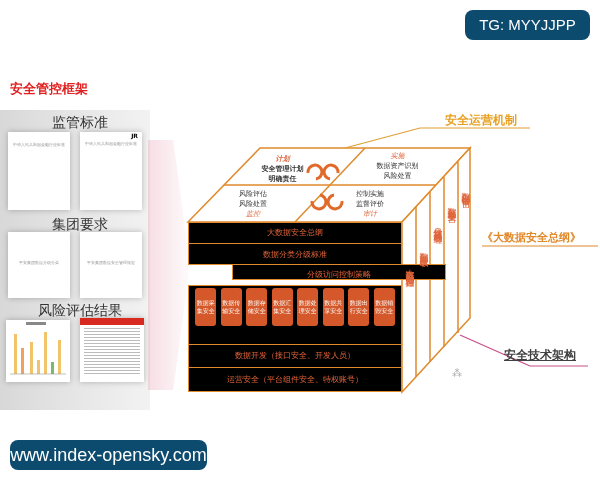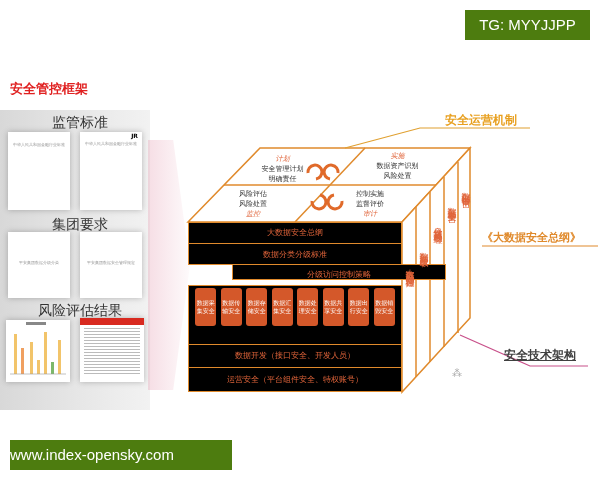--- a/index.html
+++ b/index.html
@@ -1,21 +1,21 @@
 <!DOCTYPE html>
 <html><head>
 <meta charset="utf-8">
 <style>
   html, body { margin:0; padding:0; }
   body { width:600px; height:480px; background:#ffffff; position:relative; overflow:hidden;
          font-family:"DejaVu Sans", sans-serif; }
   .abs { position:absolute; }
-  .wm { background:#4d7c0f; color:#ffffff; font-family:"Liberation Sans", sans-serif; }
+  .wm { background:#0c4a6e; color:#ffffff; font-family:"Liberation Sans", sans-serif;border-radius:8px; }
   #wm-top { left:465px; top:10px; width:125px; height:30px; font-size:15px; line-height:30px; text-align:center; }
-  #wm-bottom { left:10px; top:440px; width:222px; height:30px; font-size:15px; line-height:30px; text-align:left; }
+  #wm-bottom { left:10px; top:440px; width:197px; height:30px; font-size:18px; line-height:30px; text-align:center; }
 
   #left-title { left:10px; top:80px; color:#e02020; font-size:13px; font-weight:bold; }
   .sect-title { color:#333; font-size:14px; text-align:center; width:140px; left:10px; }
   #panel { left:0; top:110px; width:150px; height:300px;
            background:linear-gradient(90deg,#d8d8d8 0%,#e6e6e6 50%,#f2f2f2 100%); filter:blur(0.3px); }
   .docimg { background:#fff; box-shadow:0 0 6px rgba(0,0,0,0.25); }
   .doctext { font-size:4px; color:#999; text-align:center; }
   #arrow-band { left:148px; top:140px; width:42px; height:250px;
      background:linear-gradient(90deg, rgba(230,160,180,0.35), rgba(240,200,210,0.08)); 
      clip-path:polygon(0 0, 60% 0, 100% 50%, 60% 100%, 0 100%); }
@@ -92,21 +92,21 @@
     <line x1="430" y1="192" x2="430" y2="362"></line>
     <line x1="444" y1="177" x2="444" y2="347"></line>
     <line x1="458" y1="162" x2="458" y2="333"></line>
   </g>
 
   <polyline points="345,148 420,128 530,128" stroke="#e0a030" stroke-width="1.2" fill="none"></polyline>
   <line x1="482" y1="246" x2="598" y2="246" stroke="#e08a2c" stroke-width="1.2"></line>
   <polyline points="460,335 530,366 588,366" stroke="#c8508a" stroke-width="1.2" fill="none"></polyline>
 </svg>
 
-<div class="top-label" style="left:245px;top:154px;width:75px;">
+<div class="top-label" style="left:245px;top:154px;width:75px;font-weight:bold;">
   <div class="top-head">计划</div>
   <div>安全管理计划</div>
   <div>明确责任</div>
 </div>
 <div class="top-label" style="left:360px;top:151px;width:75px;">
   <div class="top-head">实施</div>
   <div>数据资产识别</div>
   <div>风险处置</div>
 </div>
 <div class="top-label" style="left:228px;top:189px;width:50px;">

